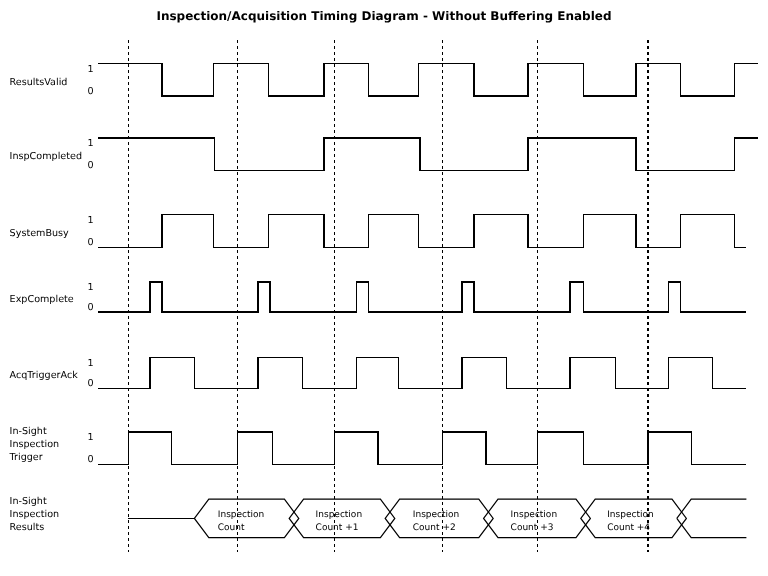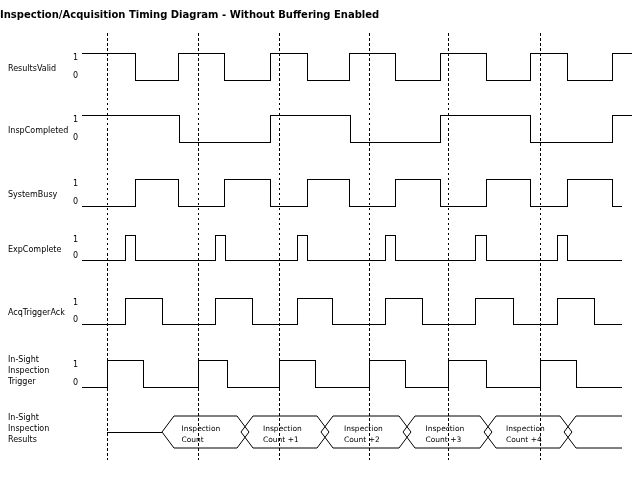--- a/index.html
+++ b/index.html
@@ -1,18 +1,18 @@
 <!DOCTYPE html>
 <html><head>
 <meta charset="utf-8">
 <style>
   html,body{margin:0;padding:0;background:#ffffff;}
   #page{position:relative;width:640px;height:480px;background:#ffffff;overflow:hidden;
         font-family:"DejaVu Sans","Liberation Sans",sans-serif;}
-  #title{position:absolute;top:9px;left:0;width:640px;text-align:left;
+  #title{position:absolute;top:9px;left:0;width:640px;text-align:center;
          font-size:10px;font-weight:bold;color:#000;letter-spacing:0px;}
   #diagram{position:absolute;top:0;left:0;}
   svg text{font-family:"DejaVu Sans","Liberation Sans",sans-serif;fill:#000;}
 </style>
 </head>
 <body>
 
 <div id="page">
   <svg id="diagram" width="640" height="480" viewBox="0 0 640 480">
       <line x1="107" y1="33" x2="107" y2="460" stroke="#000000" stroke-width="1" stroke-dasharray="2.5,2.5" shape-rendering="crispEdges"></line>

